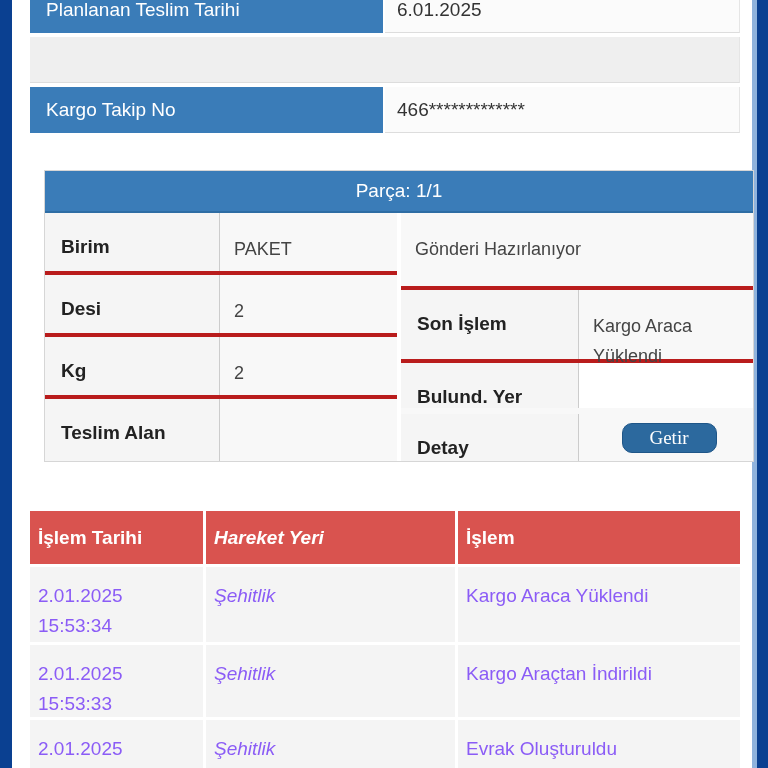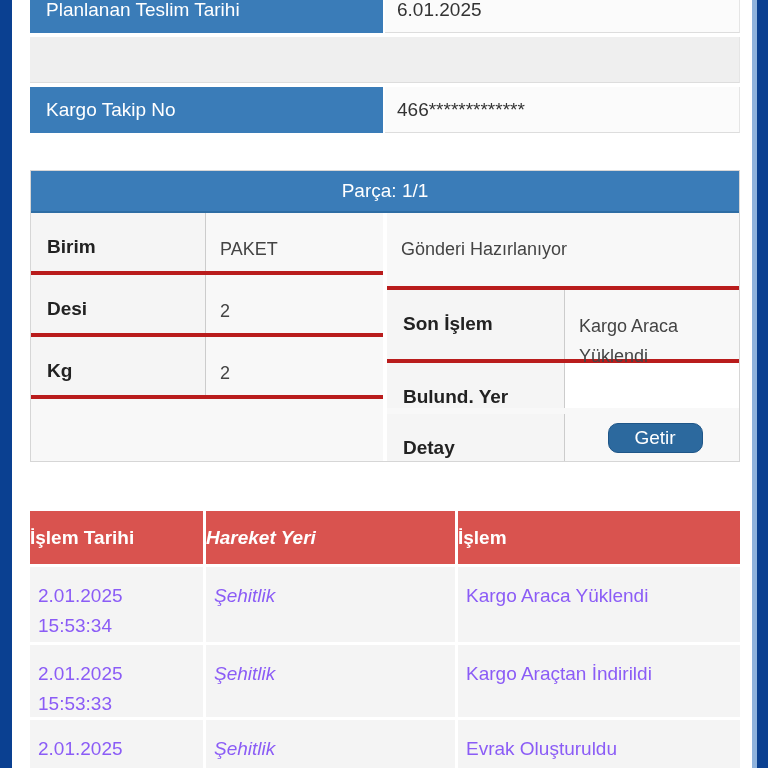--- a/index.html
+++ b/index.html
@@ -16,21 +16,21 @@
   .info-row { display:flex; height:46px; margin-bottom:4px; }
   .info-label { width:355px; background:#3a7cb8; color:#fff; font-size:19px;
                 display:flex; align-items:center; padding-left:16px;
                 border-right:2px solid #fff; }
   .info-value { flex:1; background:#fbfbfb; color:#333; font-size:19px;
                 display:flex; align-items:center; padding-left:12px;
                 border-bottom:1px solid #ddd; border-right:1px solid #e5e5e5; }
   .info-row.alt .info-value { background:#efefef; }
 
   
-  .panel { position:absolute; left:30px; top:170px; width:710px;
+  .panel { position:absolute; left:44px; top:170px; width:710px;
            border:1px solid #d6d6d6; background:#fff; }
   .panel-header { height:42px; background:#3a7cb8; border-bottom:2px solid #2e6da4;
                   color:#fff; font-size:19px; display:flex;
                   align-items:center; justify-content:center; }
   .panel-body { display:flex; }
   .p-col-left  { width:356px; border-right:4px solid #fff; }
   .p-col-right { flex:1; }
   .p-row { display:flex; border-bottom:4px solid #b91c1c; }
   .p-row:last-child { border-bottom:none; }
   .p-label { background:#f5f5f5; border-right:1px solid #ccc; color:#222;
@@ -40,27 +40,27 @@
   .p-col-left  .p-label { width:175px; }
   .p-col-right .p-label { width:178px; }
   .p-col-left  .p-row { height:62px; }
   .p-col-right .p-row.rh1 { height:77px; }
   .p-col-right .p-row.rh2 { height:73px; }
   .p-col-right .p-row.rh3 { height:51px;flex-direction:column; }
   .p-col-right .p-row.rh4 { height:47px; }
   .p-row.btn-row .p-value { display:flex; align-items:center; justify-content:center; padding-top:0; }
   .getir-btn { width:95px; height:30px; background:#2c699e; border:1px solid #1f5688;
                border-radius:10px; color:#fff; font-size:19px;
-               font-family:Liberation Sans, sans-serif; cursor:pointer; }
+               font-family:Liberation Serif, serif; cursor:pointer; }
 
   
   .mv-table { position:absolute; left:30px; top:511px; width:710px; }
   .mv-header { display:flex; height:53px; background:#d9534f; color:#fff;
                font-weight:bold; font-size:19px; }
-  .mv-header > div { display:flex; align-items:center; }
+  .mv-header > div { display:flex; align-items:center; padding-left:8px; }
   .mv-row { display:flex; margin-top:3px; }
   .mv-row > div { background:#f4f4f4; color:#8b5cf6; font-size:19px;
                   line-height:30px; padding:14px 8px 0 8px; }
   .mv-c1 { width:176px; border-right:3px solid #fff; }
   .mv-c2 { width:252px; border-right:3px solid #fff;font-style:italic; }
   .mv-c3 { flex:1; }
   .mv-row.r1 { height:75px; }
   .mv-row.r2 { height:72px; }
   .mv-row.r3 { height:78px; }
 </style>
@@ -95,20 +95,21 @@
       </div>
       <div class="p-row">
         <div class="p-label">Desi</div>
         <div class="p-value">2</div>
       </div>
       <div class="p-row">
         <div class="p-label">Kg</div>
         <div class="p-value">2</div>
       </div>
       <div class="p-row">
+        <div class="p-label">Teslim Alan</div>
         <div class="p-value"></div>
       </div>
     </div>
     <div class="p-col-right">
       <div class="p-row rh1">
         <div class="p-value">Gönderi Hazırlanıyor</div>
       </div>
       <div class="p-row rh2">
         <div class="p-label">Son İşlem</div>
         <div class="p-value">Kargo Araca Yüklendi</div>

